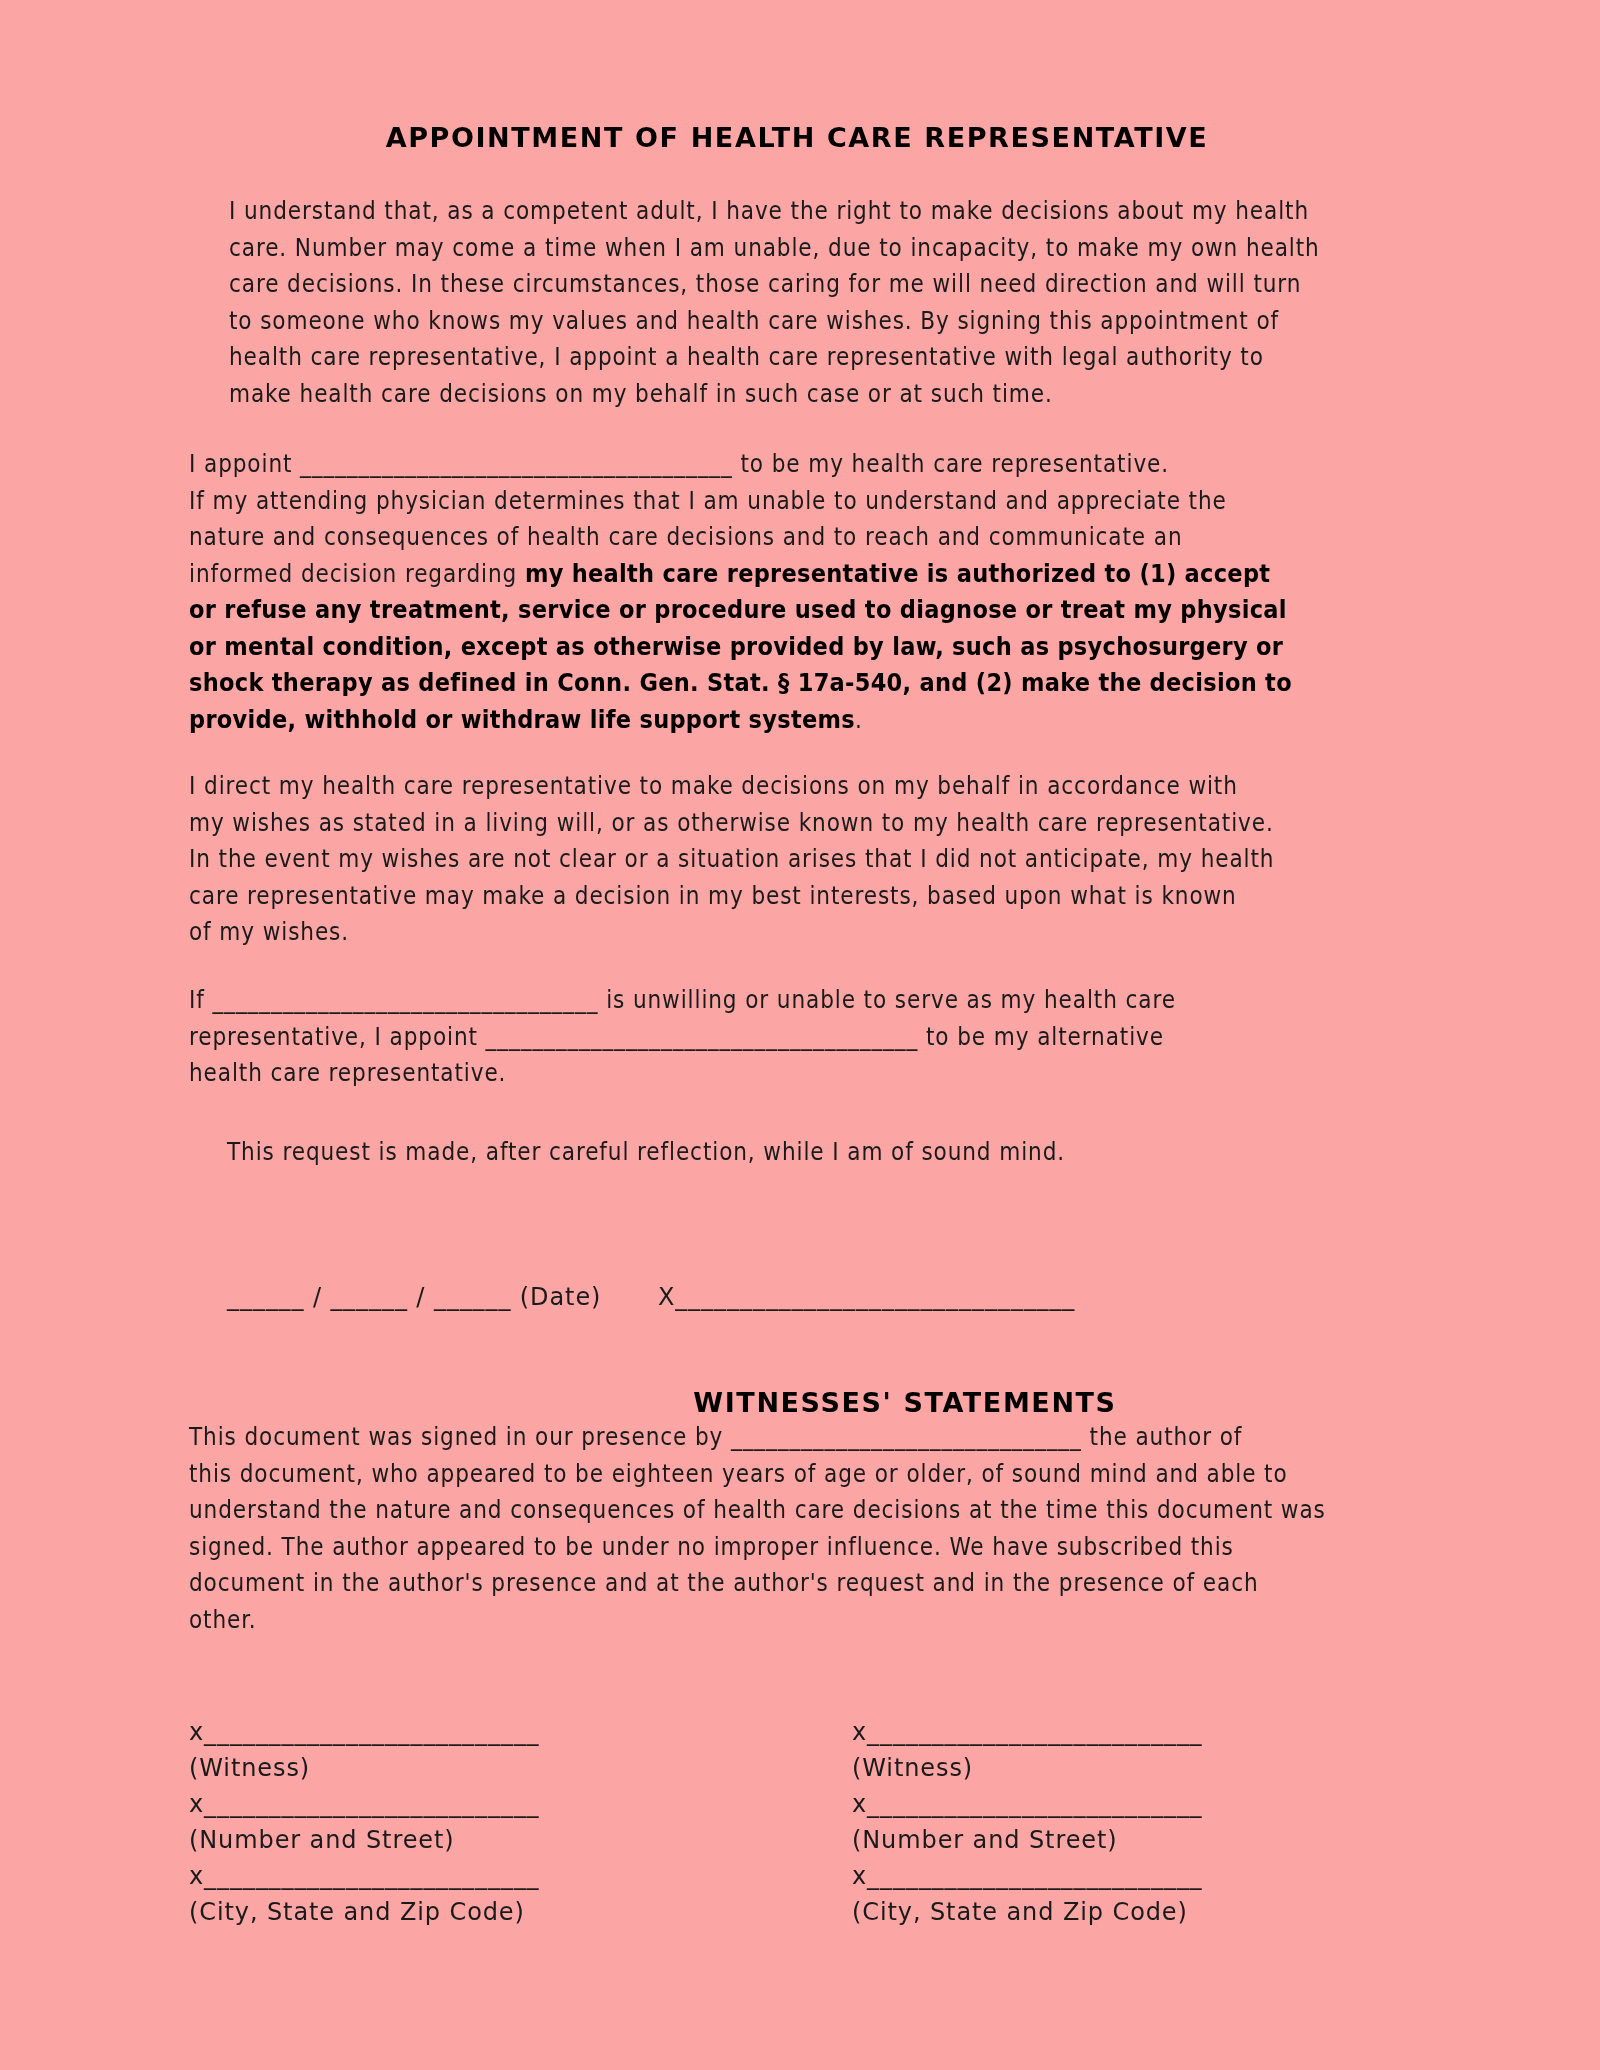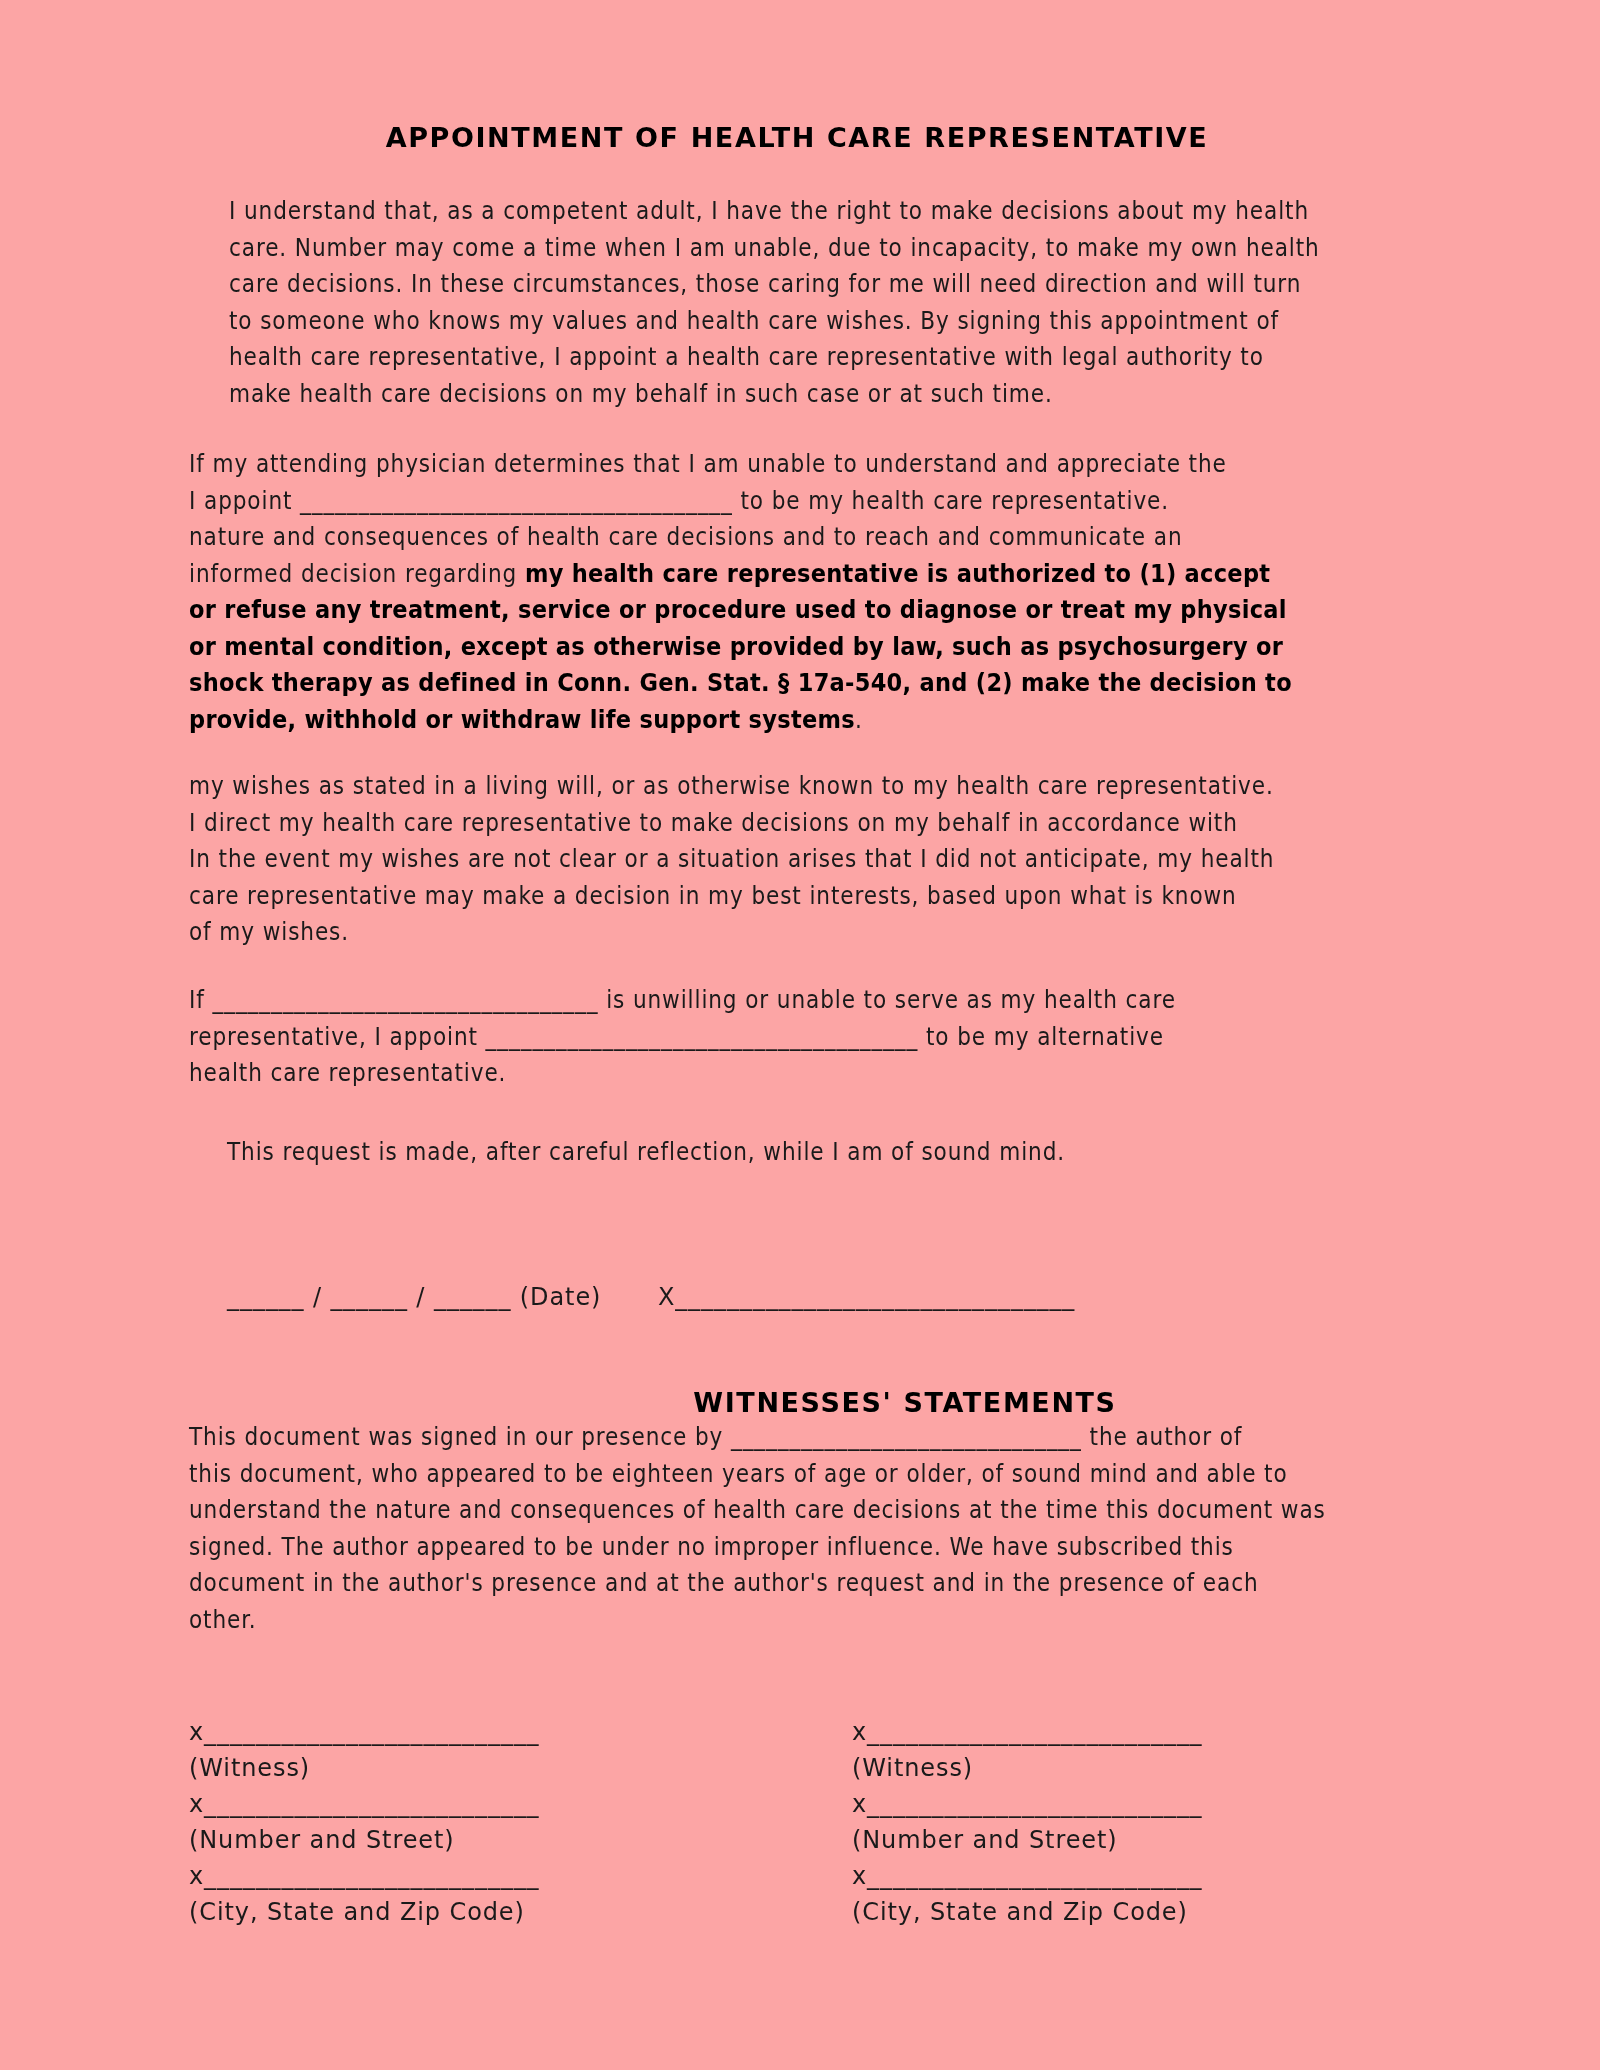--- a/index.html
+++ b/index.html
@@ -42,33 +42,33 @@
   <div id="p1" class="para">
     <span class="line">I understand that, as a competent adult, I have the right to make decisions about my health</span>
     <span class="line">care. Number may come a time when I am unable, due to incapacity, to make my own health</span>
     <span class="line">care decisions. In these circumstances, those caring for me will need direction and will turn</span>
     <span class="line">to someone who knows my values and health care wishes. By signing this appointment of</span>
     <span class="line">health care representative, I appoint a health care representative with legal authority to</span>
     <span class="line">make health care decisions on my behalf in such case or at such time.</span>
   </div>
 
   <div id="p2" class="para">
+    <span class="line">I appoint _____________________________________ to be my health care representative.</span>
     <span class="line">If my attending physician determines that I am unable to understand and appreciate the</span>
-    <span class="line">I appoint _____________________________________ to be my health care representative.</span>
     <span class="line">nature and consequences of health care decisions and to reach and communicate an</span>
     <span class="line"><span>informed decision regarding </span><span class="bold">my health care representative is authorized to (1) accept</span></span>
     <span class="line bold">or refuse any treatment, service or procedure used to diagnose or treat my physical</span>
     <span class="line bold">or mental condition, except as otherwise provided by law, such as psychosurgery or</span>
     <span class="line bold">shock therapy as defined in Conn. Gen. Stat. §   17a-540, and (2) make the decision to</span>
     <span class="line"><span class="bold">provide, withhold or withdraw life support systems</span><span>.</span></span>
   </div>
 
   <div id="p3" class="para">
+    <span class="line">I direct my health care representative to make decisions on my behalf in accordance with</span>
     <span class="line">my wishes as stated in a living will, or as otherwise known to my health care representative.</span>
-    <span class="line">I direct my health care representative to make decisions on my behalf in accordance with</span>
     <span class="line">In the event my wishes are not clear or a situation arises that I did not anticipate, my health</span>
     <span class="line">care representative may make a decision in my best interests, based upon what is known</span>
     <span class="line">of my wishes.</span>
   </div>
 
   <div id="p4" class="para">
     <span class="line">If _________________________________ is unwilling or unable to serve as my health care</span>
     <span class="line">representative, I appoint _____________________________________ to be my alternative</span>
     <span class="line">health care representative.</span>
   </div>

